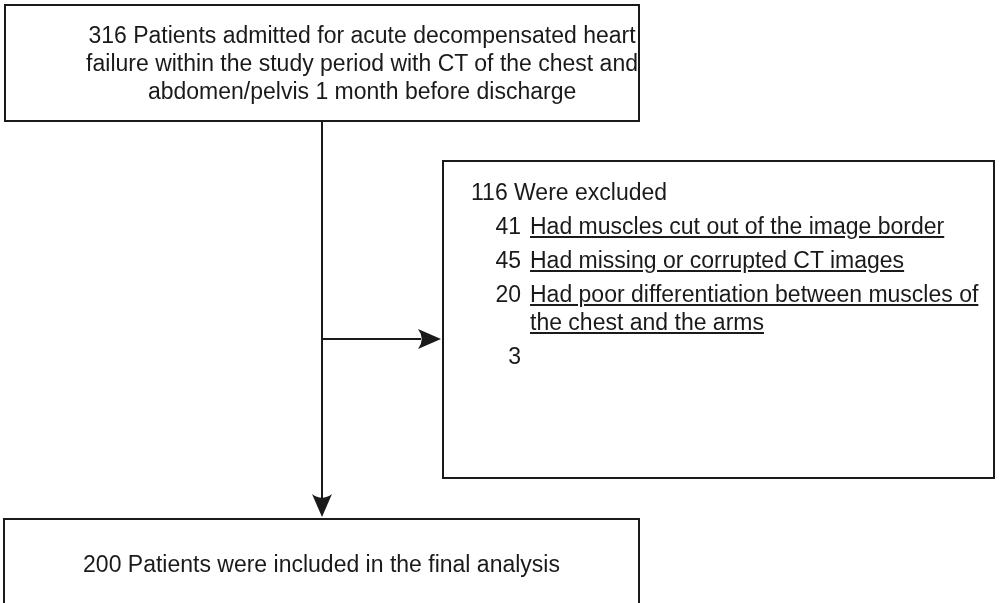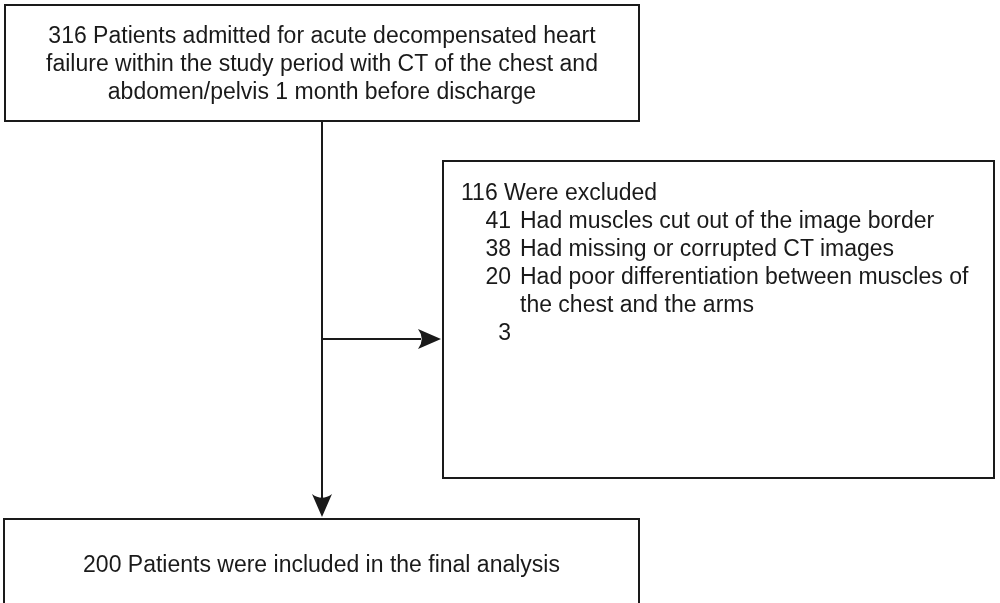--- a/index.html
+++ b/index.html
@@ -15,35 +15,35 @@
     overflow: hidden;
   }
   .box {
     position: absolute;
     box-sizing: border-box;
     border: 2px solid #1a1a1a;
     background: #ffffff;
   }
   .top-box {
     left: 4px; top: 4px; width: 636px; height: 118px;
-    display: flex; align-items: center; justify-content: center;
+    display: flex; align-items: center; justify-content: flex-end;
   }
   .bottom-box {
     left: 3px; top: 518px; width: 637px; height: 92px;
     display: flex; align-items: center; justify-content: center;
   }
   .excl-box {
     left: 442px; top: 160px; width: 553px; height: 319px;
-    padding: 16px 6px 0 17px;
+    padding: 16px 6px 0 27px;
   }
   .center-text { text-align: center; white-space: pre-line; }
   .excl-header { white-space: nowrap; }
-  .excl-item { display: flex; align-items: flex-start; }
+  .excl-item { display: flex; align-items: flex-start; margin-top: 6px; }
   .excl-num { flex: none; width: 50px; text-align: right; }
-  .excl-text { margin-left: 9px; white-space: pre-line; }
+  .excl-text { margin-left: 9px; white-space: pre-line; text-decoration: underline; }
   svg.arrows { position: absolute; left: 0; top: 0; width: 1000px; height: 603px; display: block; }
 </style>
 </head>
 <body>
 
 <div id="canvas">
 
   <svg class="arrows" viewBox="0 0 1000 603" xmlns="http://www.w3.org/2000/svg">
 
     <line x1="322" y1="122" x2="322" y2="502" stroke="#1a1a1a" stroke-width="2"></line>
@@ -63,21 +63,21 @@
 
   <div class="box excl-box">
     <div class="excl-header">116 Were excluded</div>
 
     <div class="excl-item">
       <span class="excl-num">41</span>
       <span class="excl-text">Had muscles cut out of the image border</span>
     </div>
 
     <div class="excl-item">
-      <span class="excl-num">38</span>
+      <span class="excl-num">45</span>
       <span class="excl-text">Had missing or corrupted CT images</span>
     </div>
 
 
     <div class="excl-item">
       <span class="excl-num">20</span>
       <span class="excl-text">Had poor differentiation between muscles of
 the chest and the arms</span>
     </div>
 

